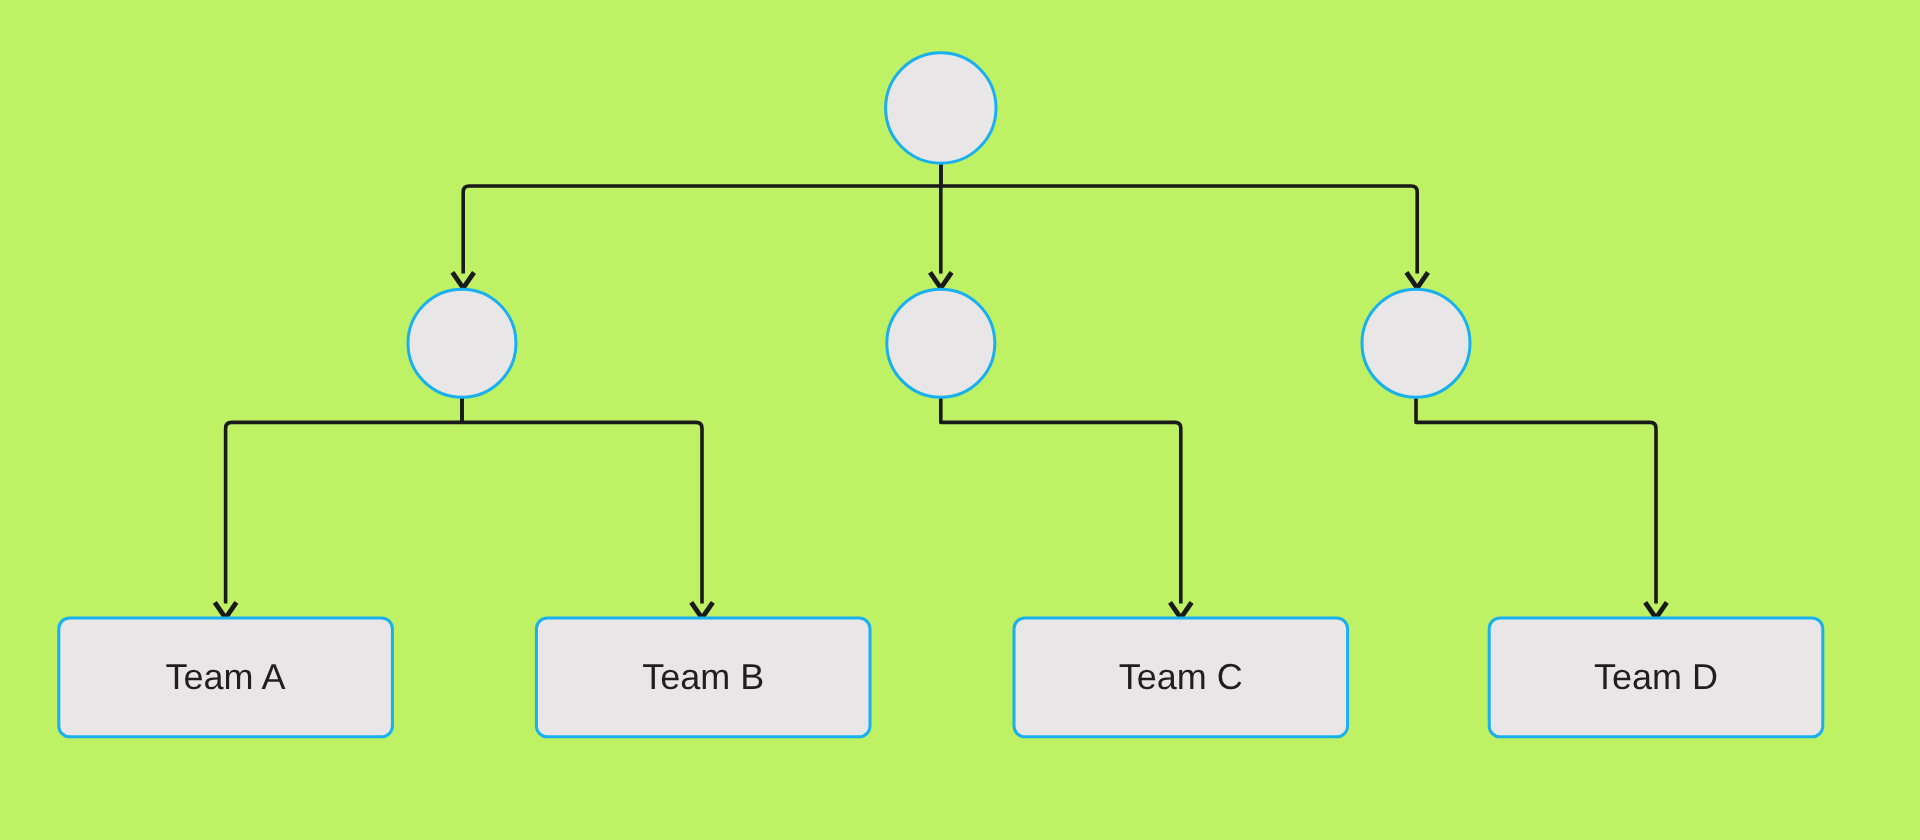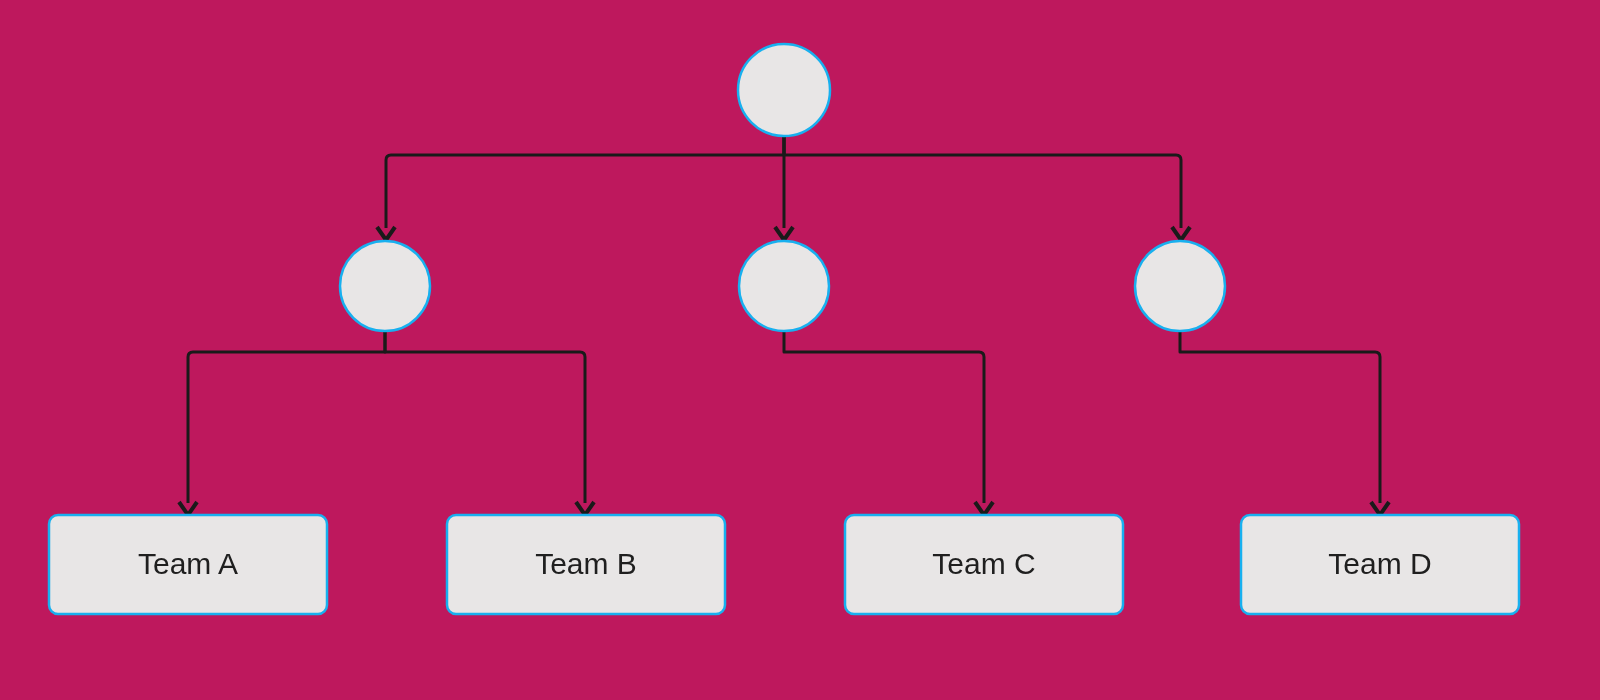--- a/index.html
+++ b/index.html
@@ -11,21 +11,21 @@
   body {
     width: 1600px;
     height: 700px;
     overflow: hidden;
     font-family: "Liberation Sans", "DejaVu Sans", sans-serif;
   }
   #diagram-root {
     position: relative;
     width: 1600px;
     height: 700px;
-    background: #be185d;
+    background: #bef264;
   }
   #flow-svg {
     position: absolute;
     top: 0;
     left: 0;
     width: 1600px;
     height: 700px;
     display: block;
   }
   .node-shape {

